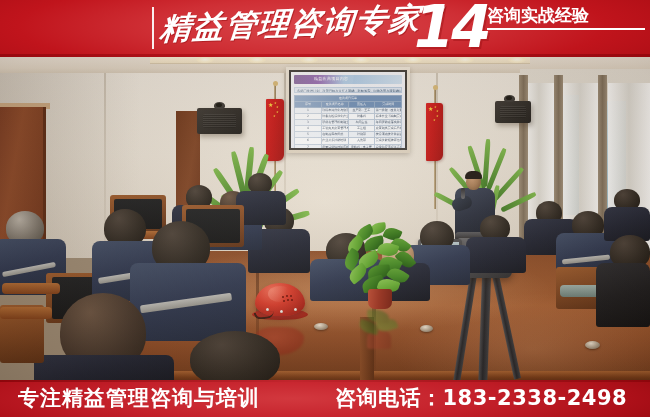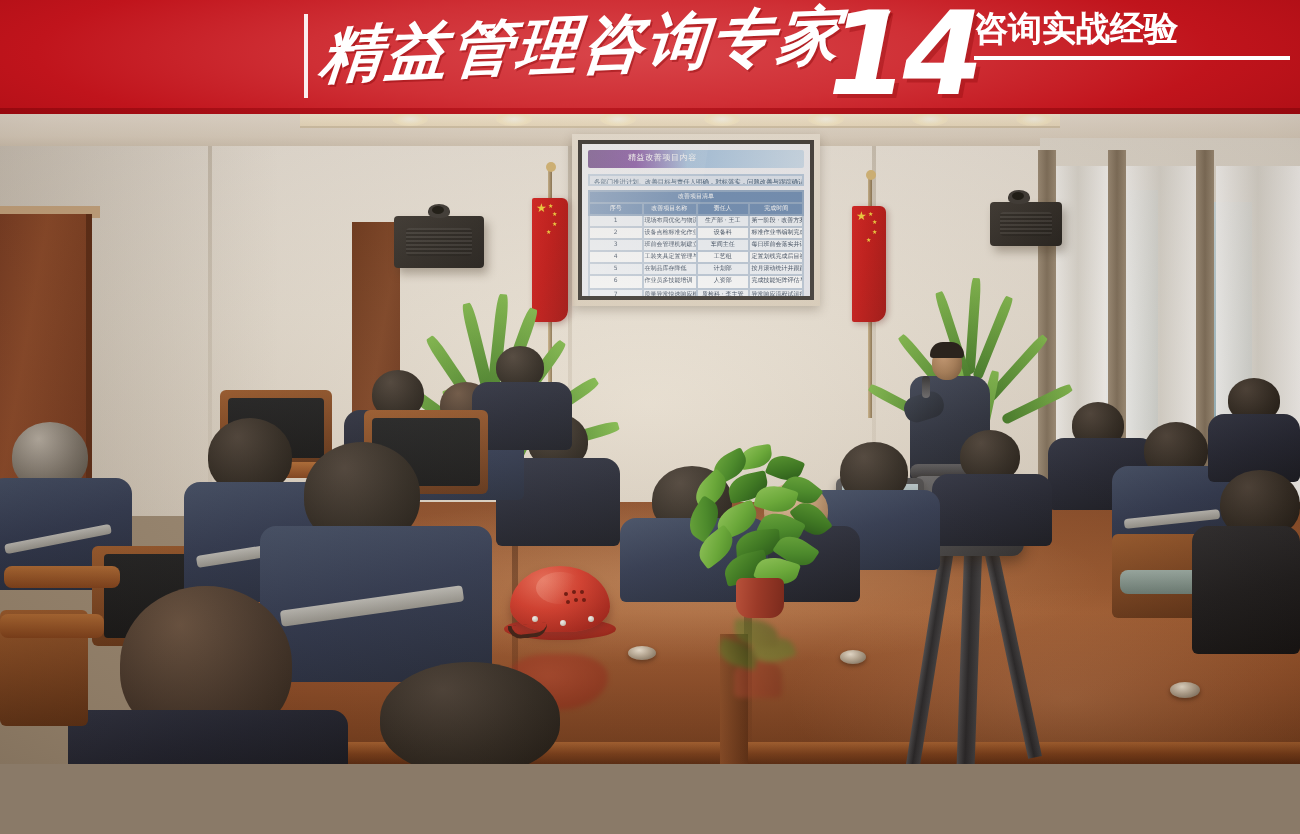--- a/index.html
+++ b/index.html
@@ -859,14 +859,18 @@
       <div class="torso dark" style="left:368px; top:208px; width:62px; height:38px;"></div>
     </div>
     <div class="person">
       <div class="head" style="left:326px; top:178px; width:40px; height:34px;"></div>
       <div class="torso" style="left:310px; top:204px; width:74px; height:42px;"></div>
     </div>
 
     <div class="photo-grade"></div>
   </div>
 
+  <div class="bottom-banner">
+    <div class="bb-left">专注精益管理咨询与培训</div>
+    <div class="bb-right">咨询电话：183-2338-2498</div>
+  </div>
 
 </div>
 
 </body></html>

